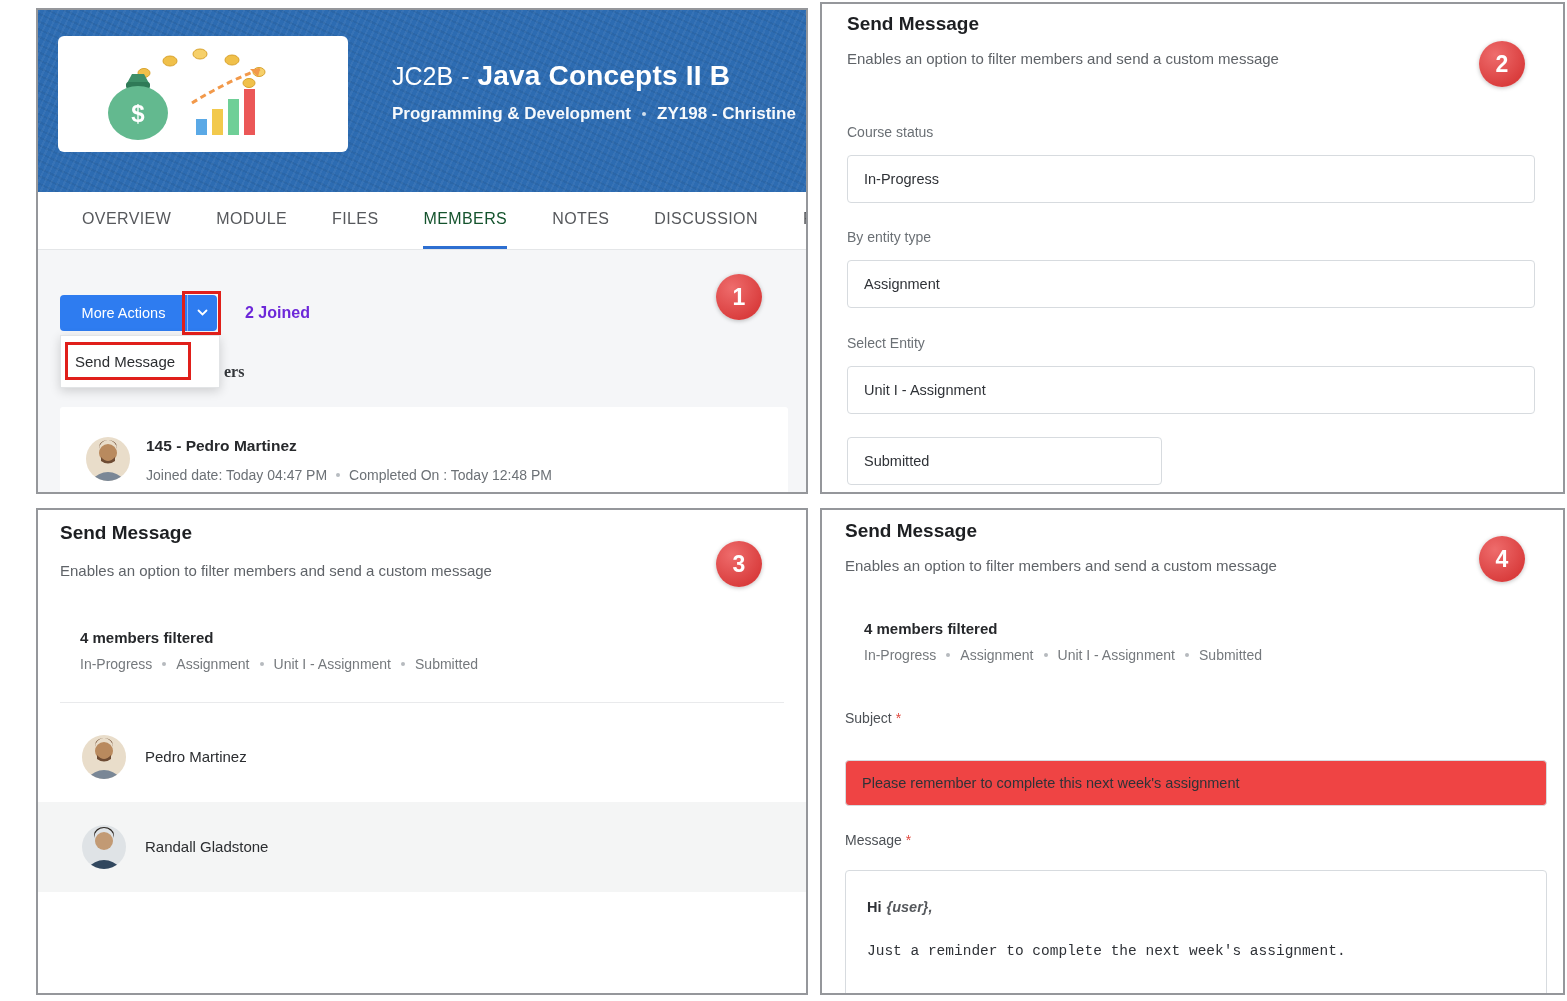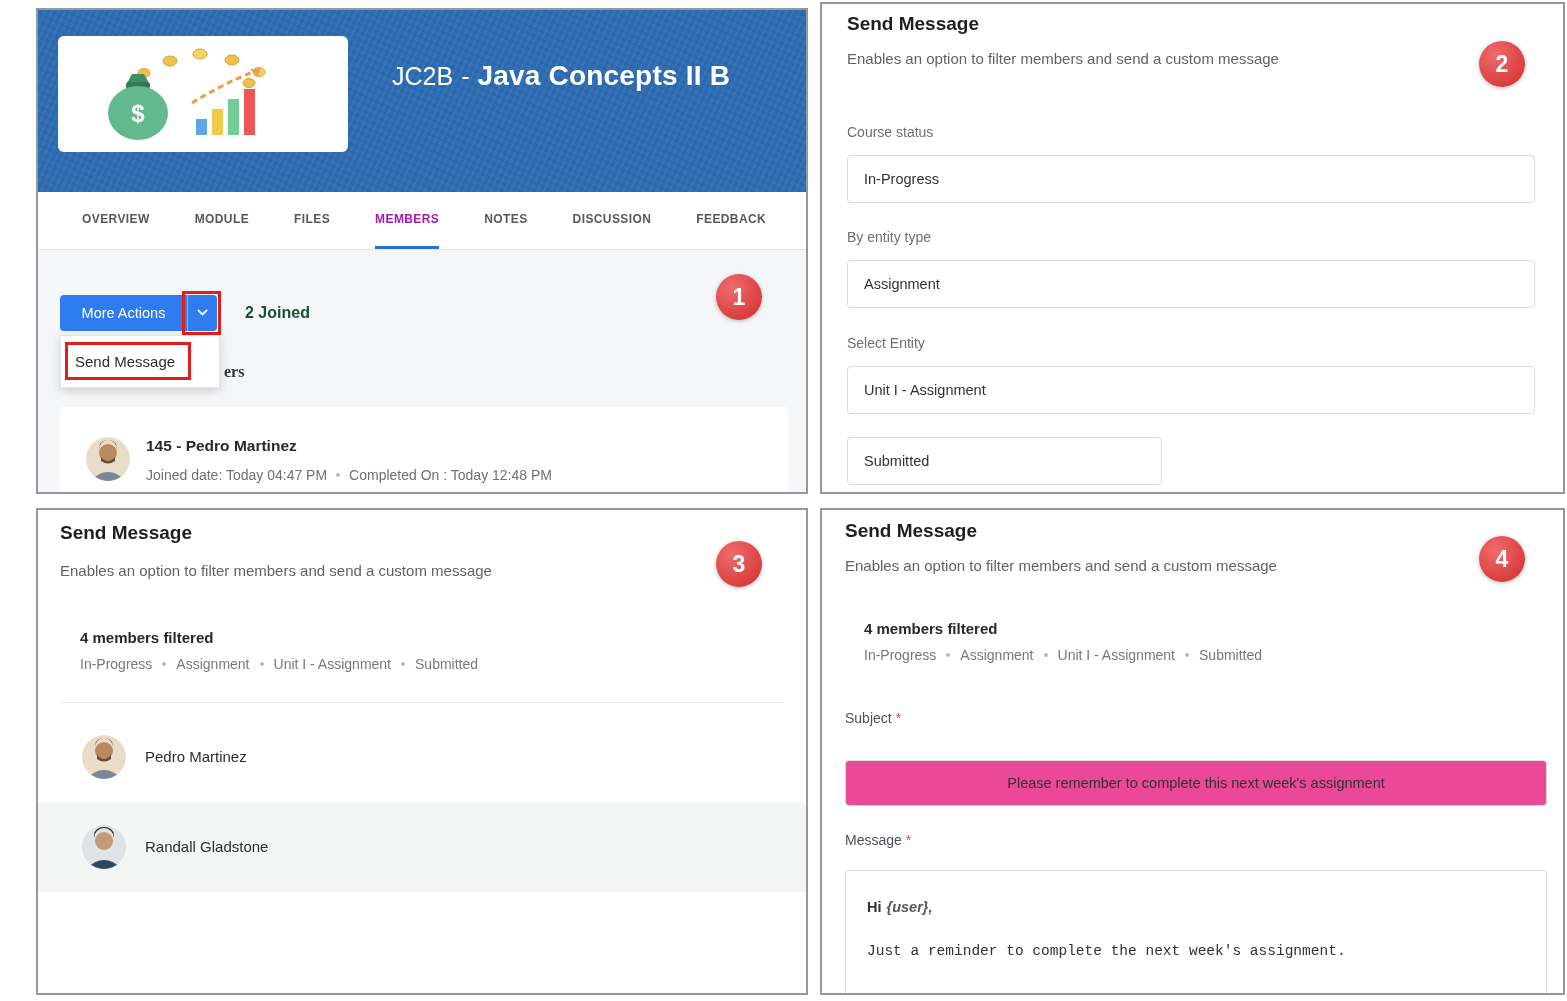--- a/index.html
+++ b/index.html
@@ -45,39 +45,39 @@
   .course-sub-line { margin-top:12px; font-size:17px; font-weight:bold; opacity:.96; white-space:nowrap; }
   .dot-sep { display:inline-block; width:4px; height:4px; border-radius:50%; background:#cfd6dd; margin:0 11px; vertical-align:3px; }
   .banner .dot-sep { background:#d9e4ef; }
 
   .tabbar {
     position:absolute; left:0; top:182px; right:0; height:58px; background:#fff;
     border-bottom:1px solid #e4e6e8; display:flex; align-items:stretch;
     padding-left:44px; gap:45px;
   }
   .tab {
-    display:flex; align-items:center; font-size:12px; font-weight:bold;
+    display:flex; align-items:center; font-size:16px; font-weight:normal;
     letter-spacing:.4px; color:#56585c; cursor:pointer; border-bottom:3px solid transparent;
   }
-  .tab.active { color:#a21caf; border-bottom-color:#2d6fd1; }
+  .tab.active { color:#14532d; border-bottom-color:#2d6fd1; }
 
   .p1-content { position:absolute; left:0; top:240px; right:0; bottom:0; background:#f5f6f8; }
 
   .more-actions {
     position:absolute; left:22px; top:285px; width:157px; height:36px;
     background:#2e7cf0; border-radius:4px; display:flex; align-items:stretch;
     color:#fff; cursor:pointer;
   }
   .ma-label { flex:1; display:flex; align-items:center; justify-content:center; font-size:14.5px; }
   .ma-divider { width:1px; background:rgba(255,255,255,.45); margin:0; }
   .ma-caret { width:29px; display:flex; align-items:center; justify-content:center; }
   .red-box { position:absolute; border:3px solid #e01f1a; background:transparent; z-index:5; }
   .caret-highlight { left:122px; top:-4px; width:39px; height:44px; }
 
-  .joined { position:absolute; left:207px; top:294px; font-size:16px; font-weight:bold; color:#14532d; }
+  .joined { position:absolute; left:207px; top:294px; font-size:16px; font-weight:bold; color:#6d28d9; }
 
   .heading-fragment { position:absolute; left:186px; top:353px; font-size:16px; font-weight:bold; color:#33363a;font-family:Liberation Serif, serif; }
 
   .dropdown {
     position:absolute; left:22px; top:325px; width:160px; height:53px;
     background:#fff; border:1px solid #e2e4e6; box-shadow:0 3px 10px rgba(0,0,0,.16);
     z-index:4;
   }
   .menu-item { position:relative; height:100%; display:flex; align-items:center; padding-left:14px; font-size:15px; color:#2b2d30; cursor:pointer; }
   .menu-highlight { left:4px; top:6px; width:126px; height:38px; }
@@ -116,22 +116,22 @@
 
   .list-divider { position:absolute; left:22px; right:22px; height:1px; background:#e9eaec; }
   .member-row { position:absolute; left:0; right:0; height:90px; cursor:pointer; }
   .member-row.alt { background:#f4f5f5; }
   .member-row .avatar { position:absolute; left:44px; top:23px; width:44px; height:44px; }
   .member-row .row-name { position:absolute; left:107px; top:36px; font-size:15px; color:#2b2d30; }
 
   
   .req { color:#e0483e; margin-left:4px; }
   .text-input {
-    position:absolute; background:#ec4899; border:1px solid #d7dbdf; border-radius:4px;
-    font-family:inherit; font-size:14.5px; color:#2f3237; padding:0 16px; outline:none;text-align:center;
+    position:absolute; background:#ef4444; border:1px solid #d7dbdf; border-radius:4px;
+    font-family:inherit; font-size:14.5px; color:#2f3237; padding:0 16px; outline:none;
   }
   .message-box {
     position:absolute; background:#fff; border:1px solid #d7dbdf; border-radius:4px;
     font-size:14.5px; color:#2f3237;
   }
   .msg-line1 { position:absolute; left:21px; top:28px;font-weight:bold; }
   .msg-line1 i { color:#55585c; margin-left:5px; }
   .msg-line2 { position:absolute; left:21px; top:72px;font-family:Liberation Mono, monospace; }
 </style>
 </head>
@@ -165,20 +165,23 @@
           <rect x="170" y="44" width="11" height="46" fill="#eb5757"></rect>
           <ellipse cx="175" cy="38" rx="6" ry="4.5" fill="#f0c04a" stroke="#d9a32e"></ellipse>
           <path d="M118 58 Q150 38 186 24" fill="none" stroke="#f2994a" stroke-width="3" stroke-dasharray="6 4"></path>
           <polygon points="186,24 176,24 184,32" fill="#f2994a"></polygon>
         </g>
       </svg>
     </div>
     <div class="banner-text">
       <div class="course-title-line">
         <span>JC2B</span><span class="dash">-</span><b>Java Concepts II B</b>
+      </div>
+      <div class="course-sub-line">
+        <span>Programming &amp; Development</span><span class="dot-sep"></span><span>ZY198 - Christine</span>
       </div>
     </div>
   </div>
 
   <nav class="tabbar">
     <span class="tab">OVERVIEW</span>
     <span class="tab">MODULE</span>
     <span class="tab">FILES</span>
     <span class="tab active">MEMBERS</span>
     <span class="tab">NOTES</span>

